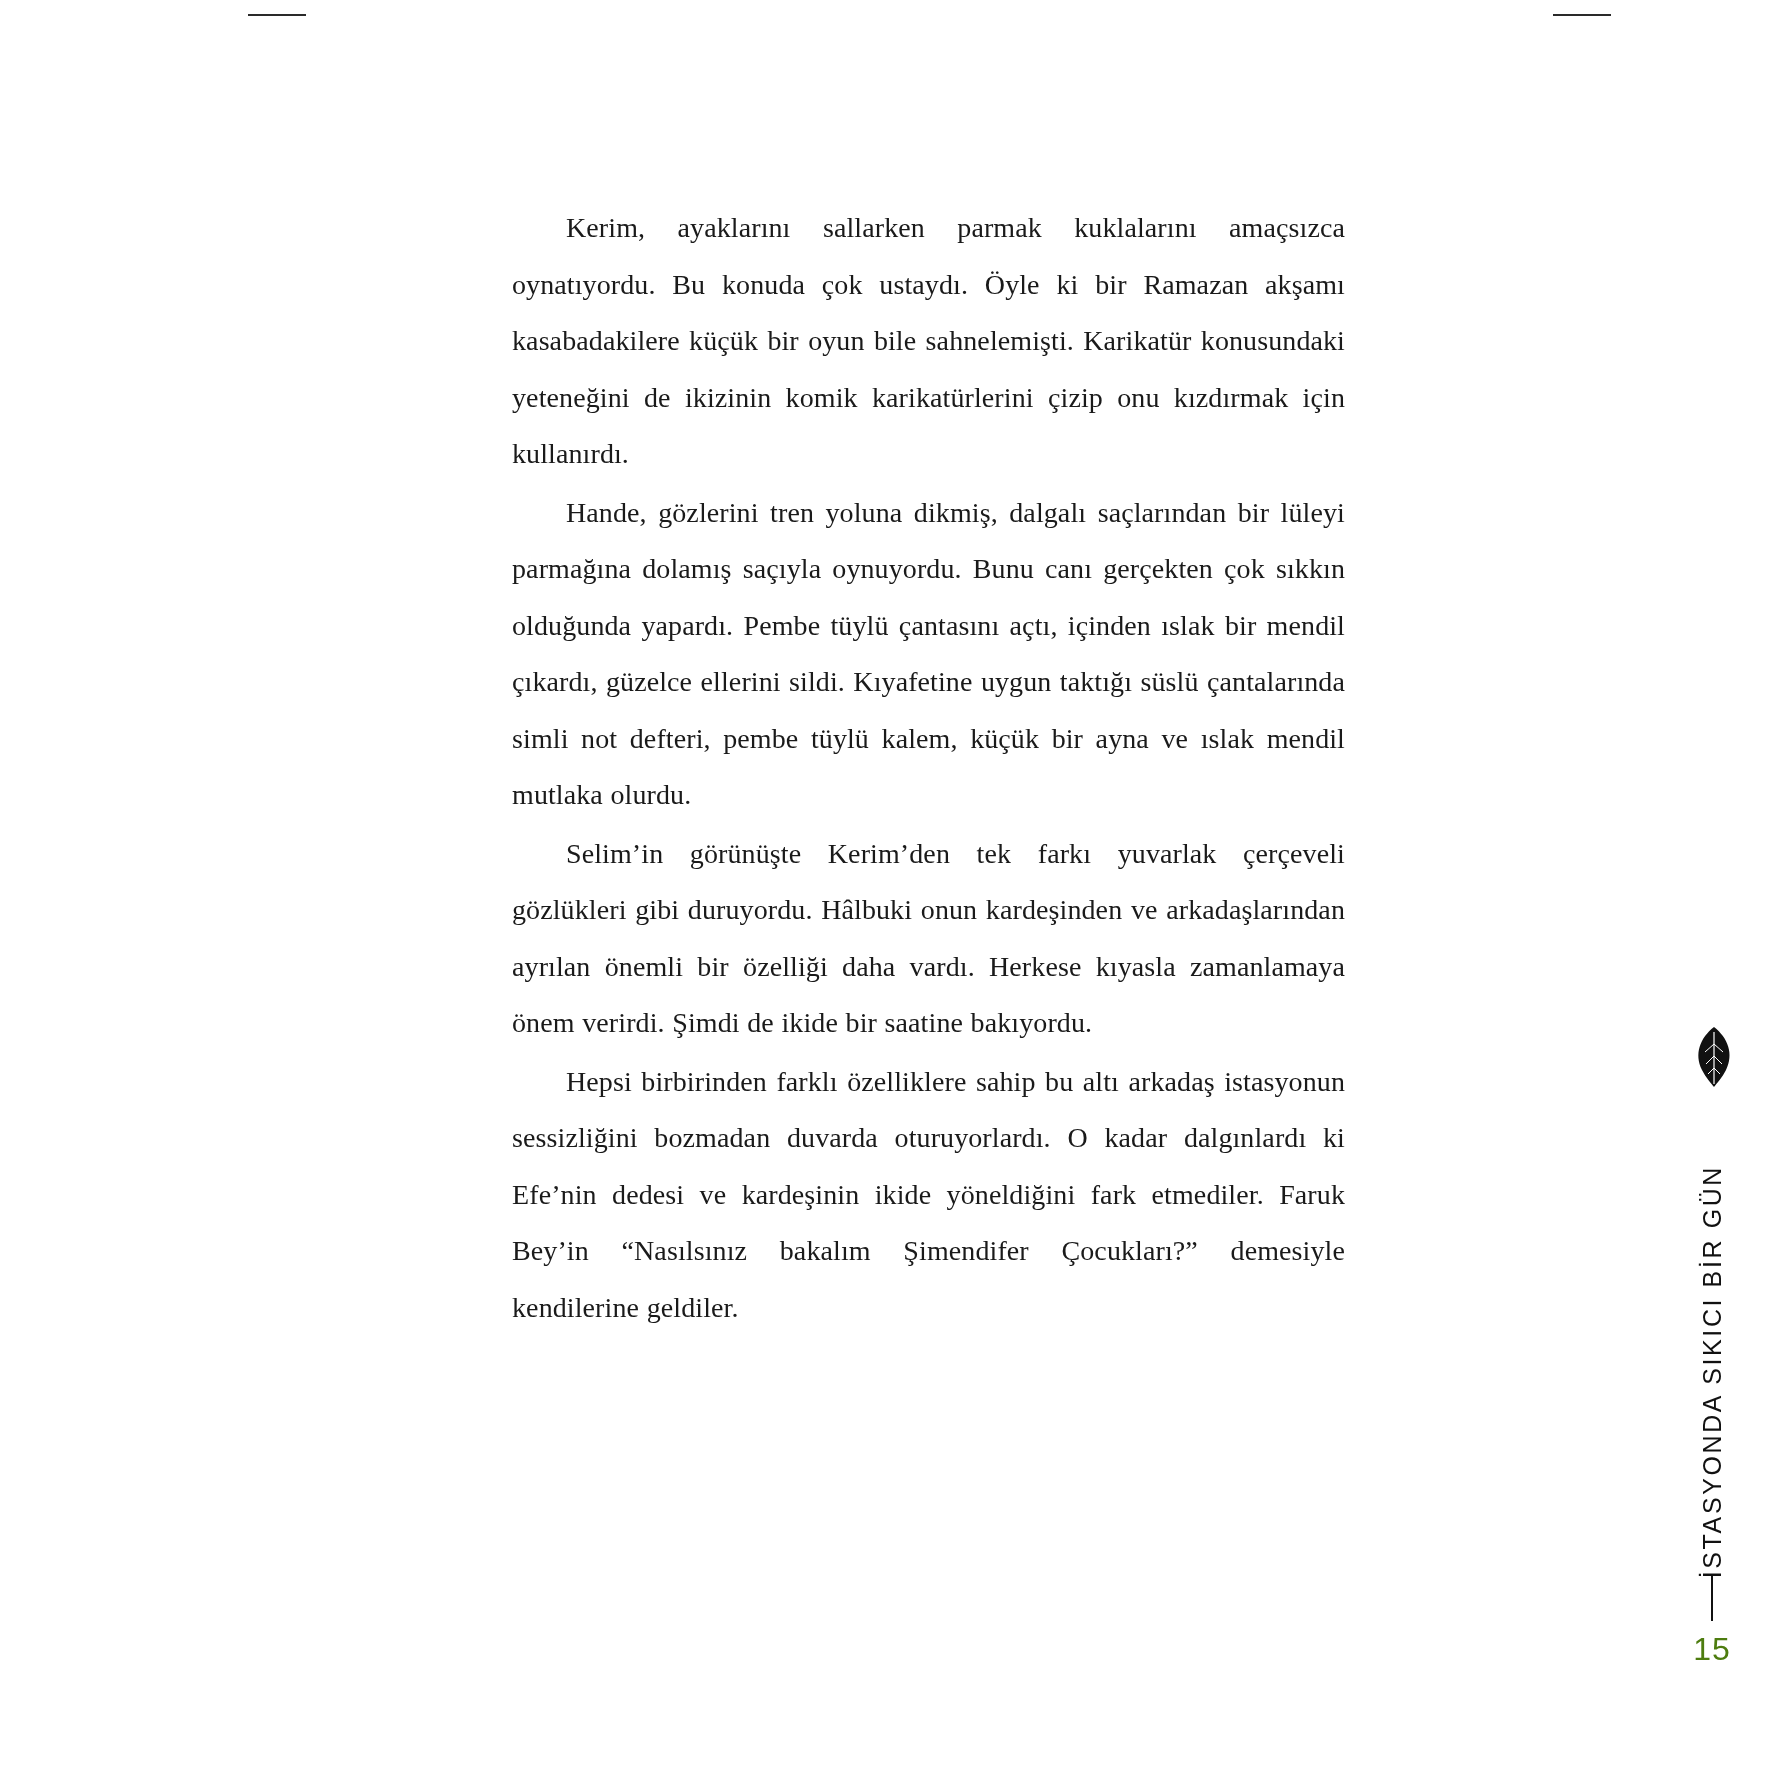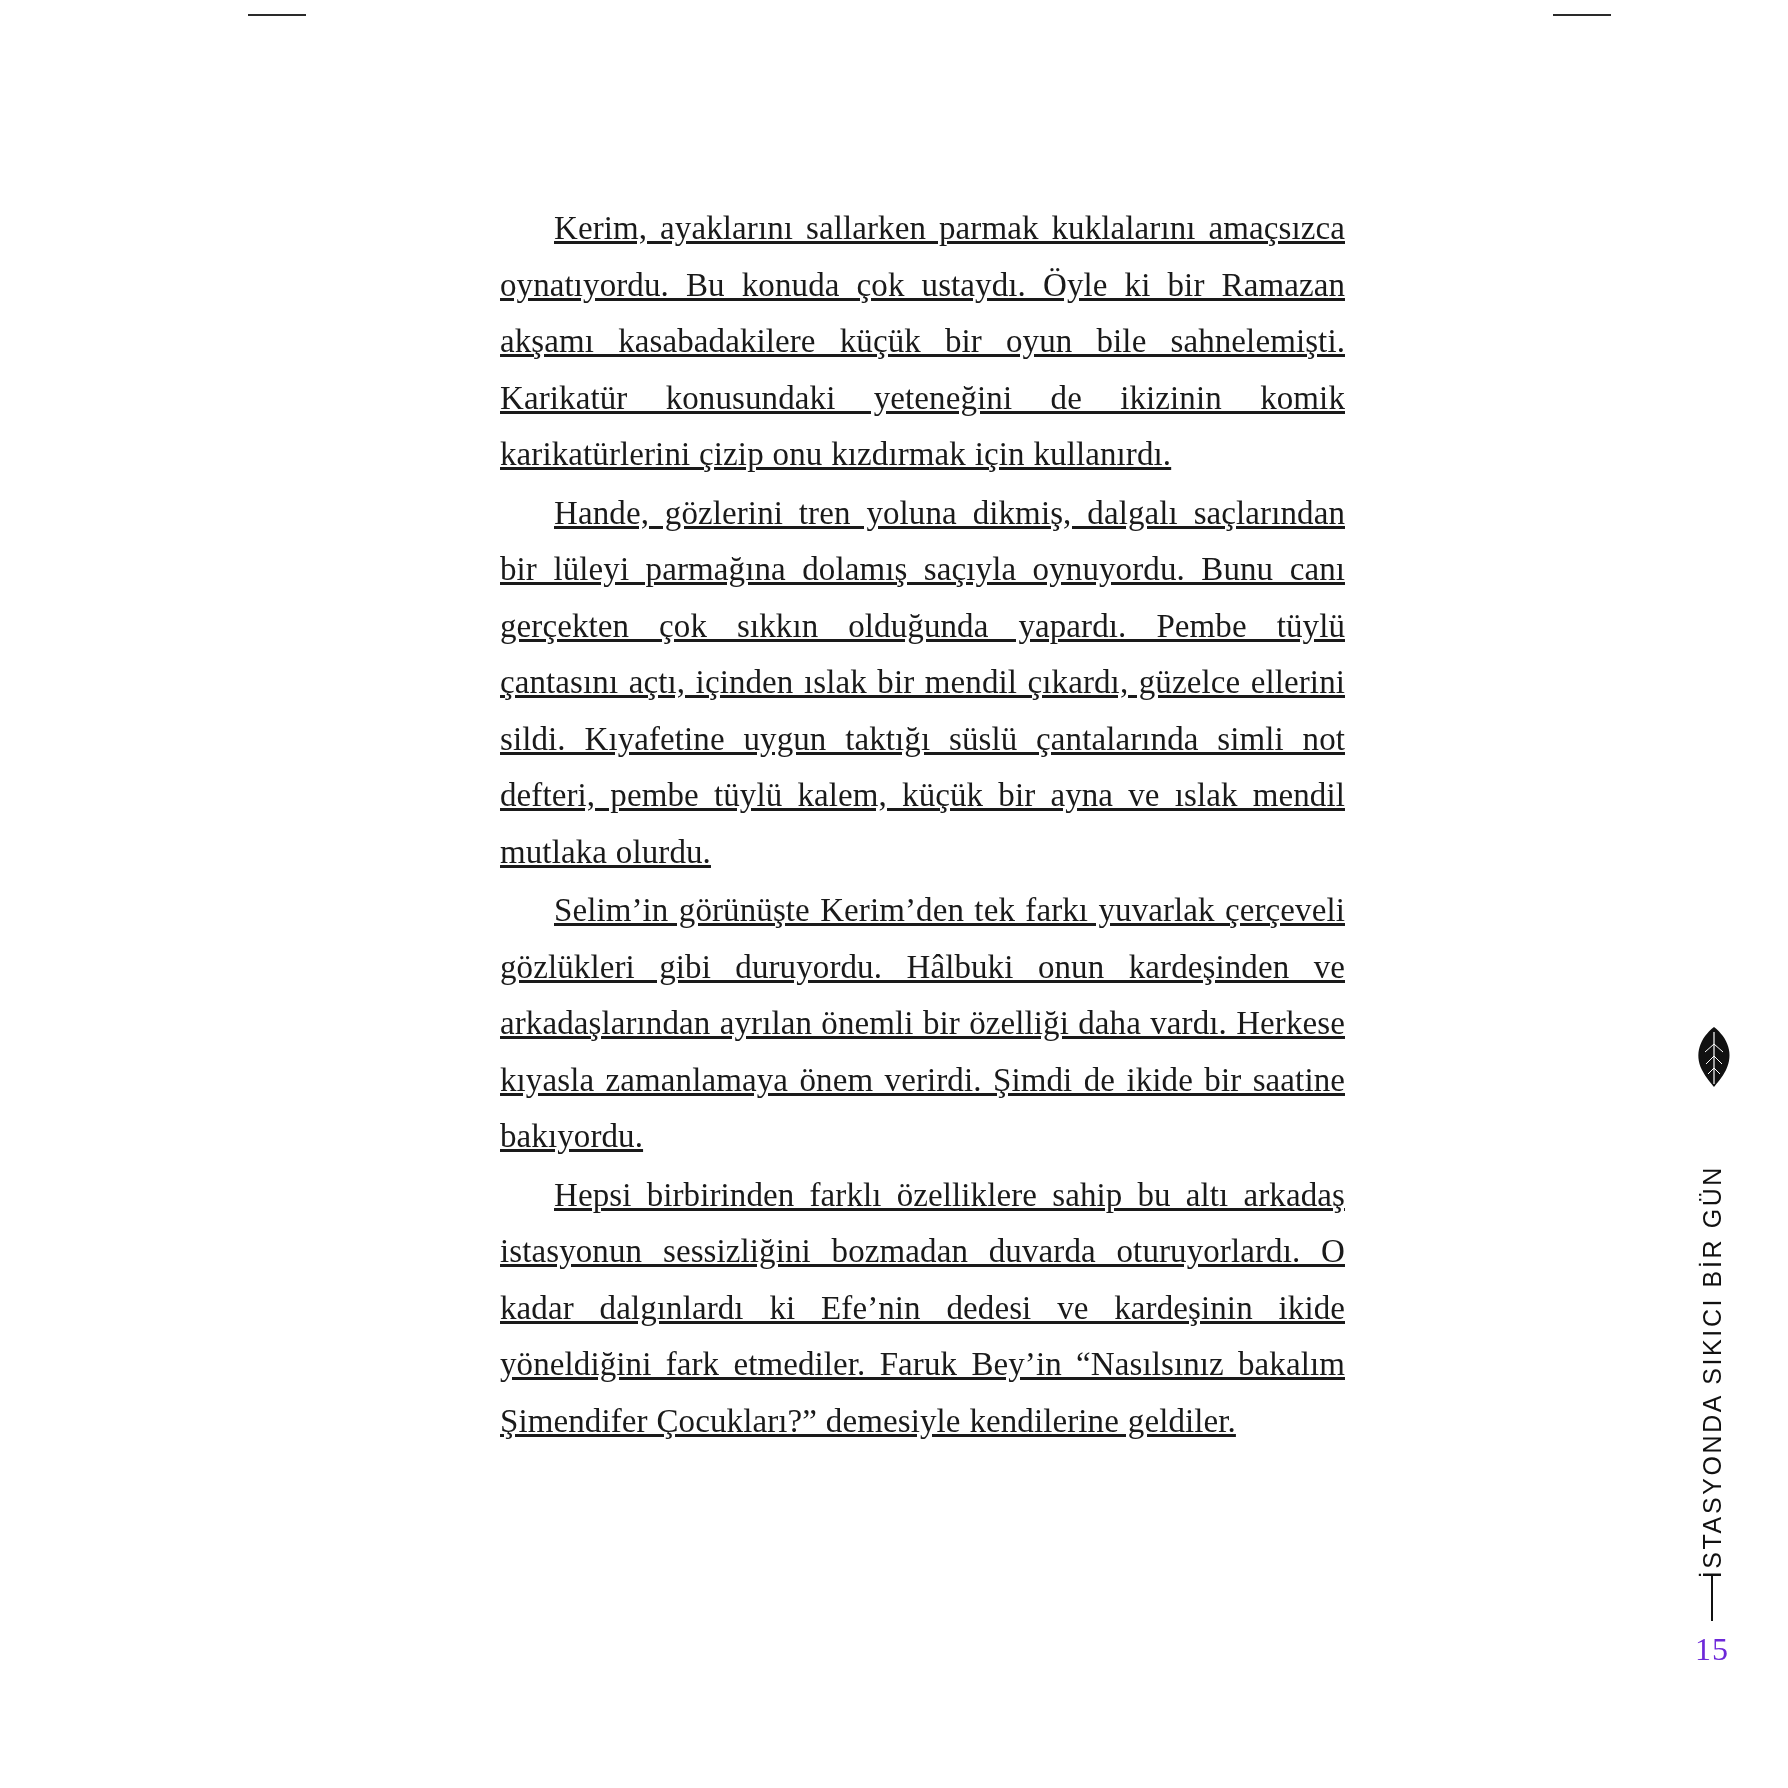--- a/index.html
+++ b/index.html
@@ -33,29 +33,28 @@
   .crop-mark.right { left: 1553px; }
 
   .text-column {
     position: absolute;
     left: 500px;
     top: 200px;
     width: 845px;
   }
 
   .para {
-    margin: 0 0 2px 0;
+    margin: 0 0 2px 12px;
     text-indent: 54px;
     text-align: justify;
     text-justify: inter-word;
-    font-size: 33px;
+    font-size: 28px;
     line-height: 56.5px;
     letter-spacing: 0.1px;
     word-spacing: 0.5px;
-    text-decoration: underline;
   }
 
   
   .running-head {
     position: absolute;
     right: 52px;
     bottom: 210px;
     height: 470px;
     width: 48px;
     display: flex;
@@ -87,23 +86,23 @@
     width: 48px;
     text-align: center;
   }
   .rule {
     width: 2px;
     height: 46px;
     background: #111;
     margin: 0 auto 10px auto;
   }
   .page-number {
-    font-family: Liberation Serif, serif;
+    font-family: Liberation Sans, sans-serif;
     font-size: 32px;
-    color: #6d28d9;
+    color: #4d7c0f;
     letter-spacing: 1px;
   }
 </style>
 </head>
 <body>
 
 <div class="page">
 
   <div class="crop-mark left"></div>
   <div class="crop-mark right"></div>

